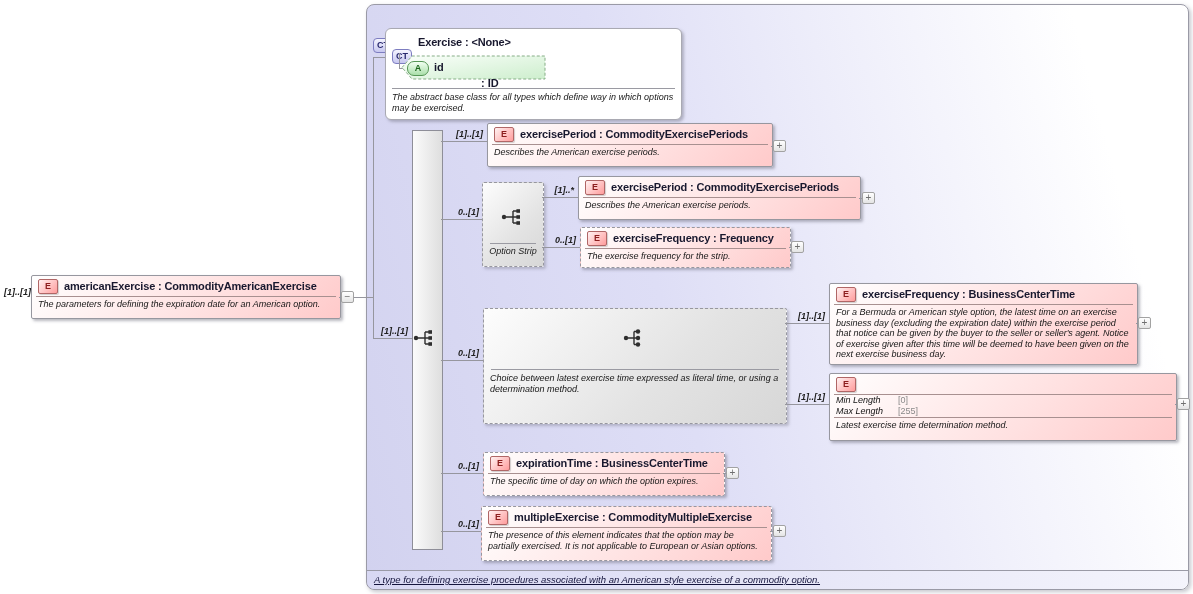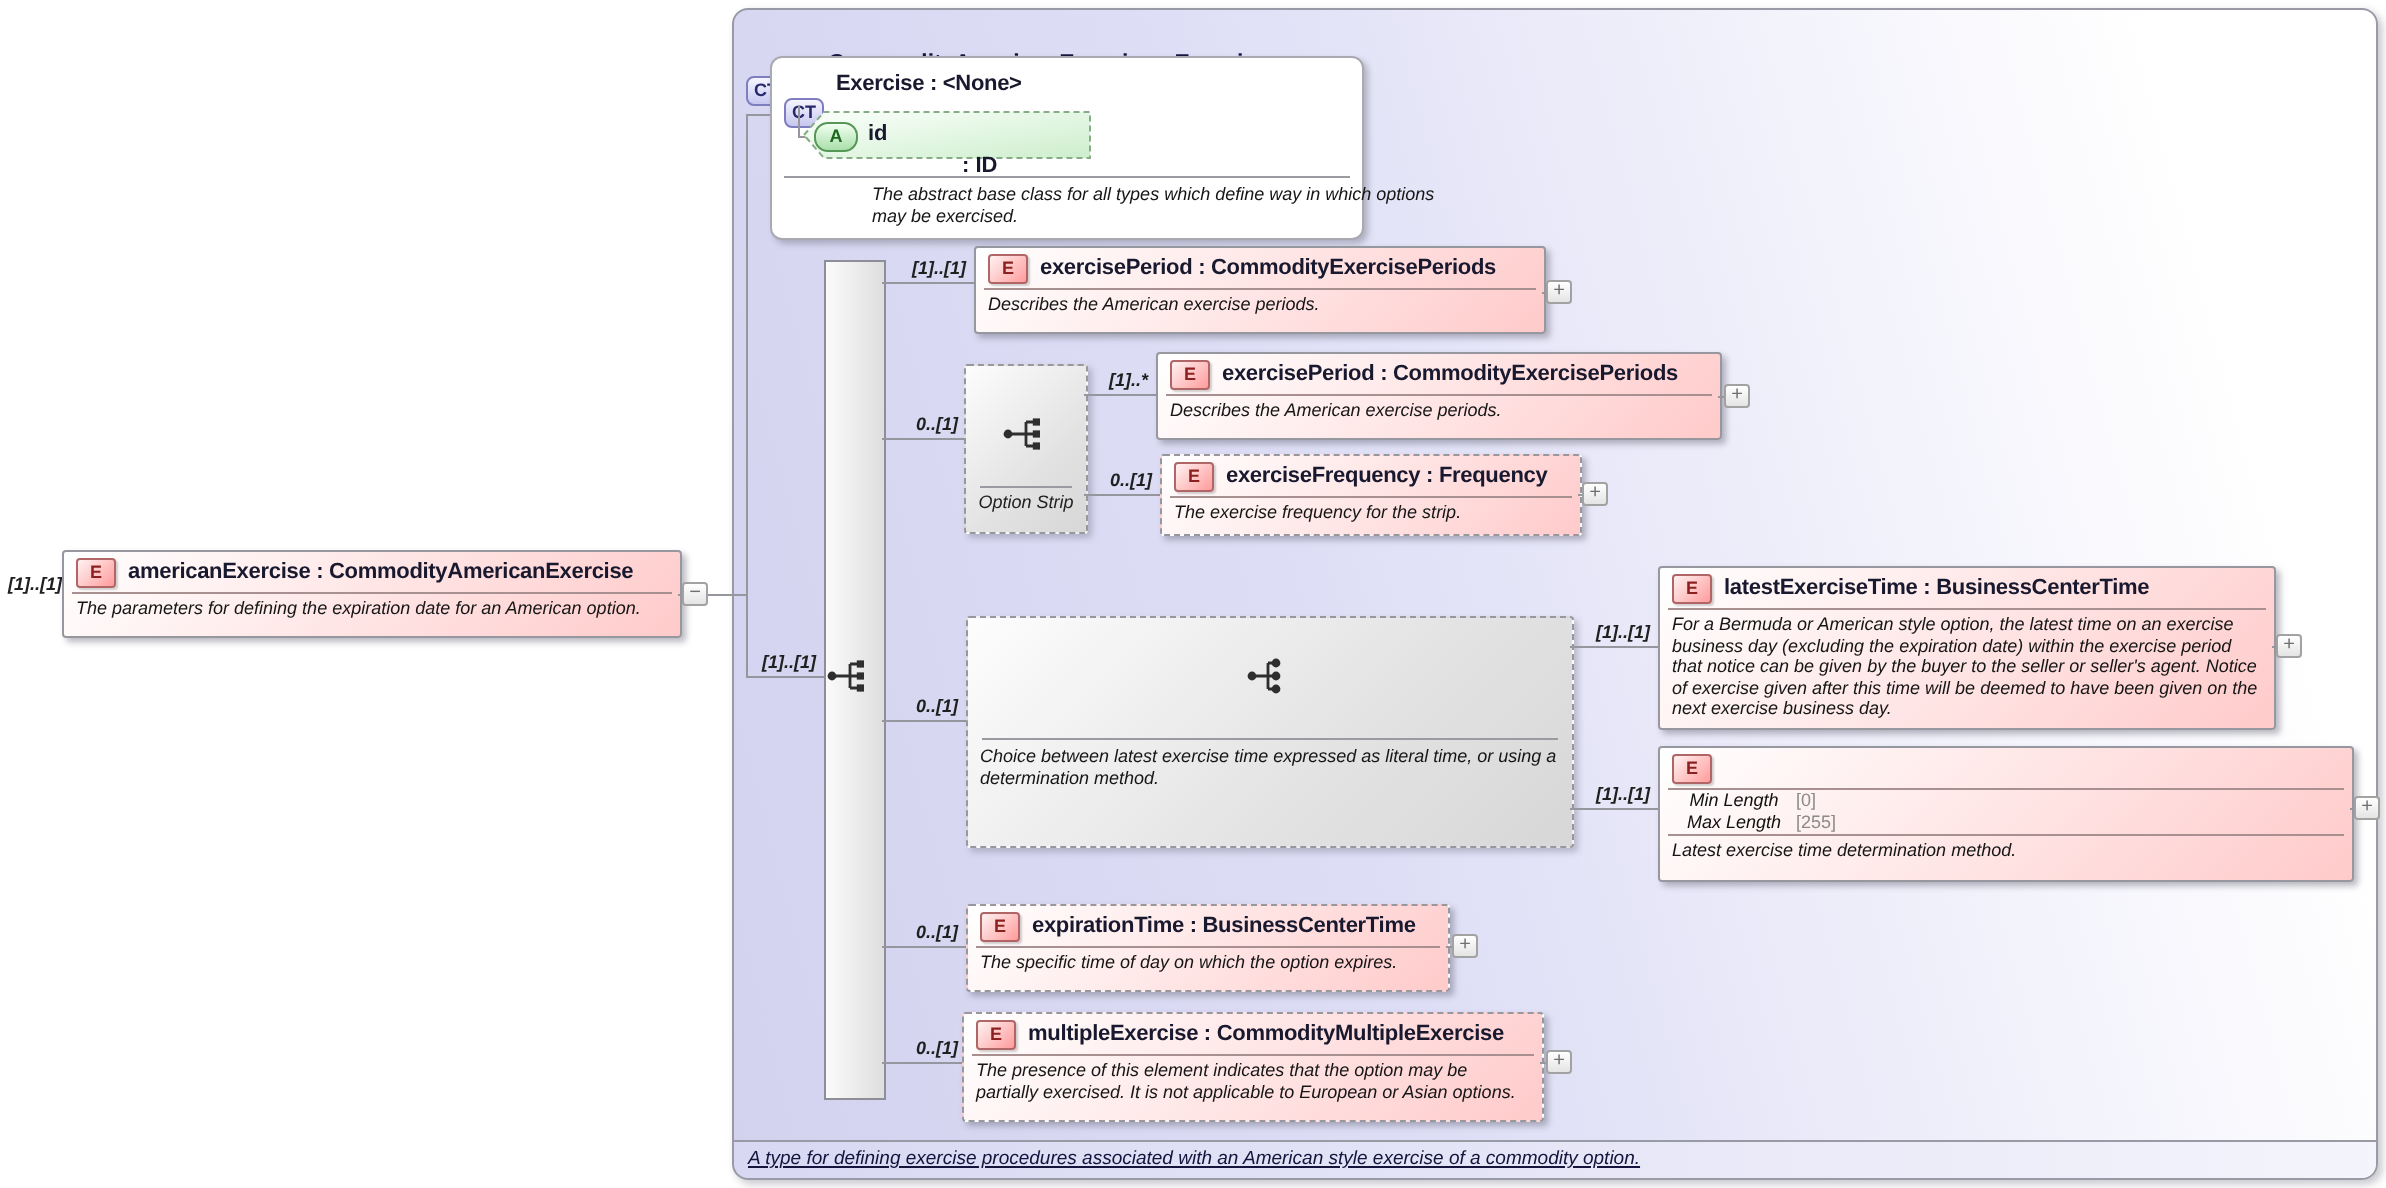--- a/index.html
+++ b/index.html
@@ -78,21 +78,21 @@
   
   .hline{position:absolute;height:1px;background:#96969e;}
   .vline{position:absolute;width:1px;background:#96969e;}
   .card{position:absolute;font-size:9px;font-style:italic;font-weight:bold;color:#202020;text-align:right;white-space:nowrap;}
   .toggle{
     position:absolute;width:13px;height:12px;border:1px solid #a2a2a2;border-radius:2px;
     background:linear-gradient(#ffffff,#e4e4e4);color:#6f6f6f;
     font-size:10px;line-height:10px;text-align:center;cursor:pointer;box-sizing:border-box;
   }
   .facet-row{display:flex;font-size:9px;line-height:10.5px;padding:0 6px;}
-  .facet-label{font-style:italic;color:#111;width:62px;text-align:center;}
+  .facet-label{font-style:italic;color:#111;width:62px;}
   .facet-value{color:#8a8a8a;}
   svg{display:block;}
 </style>
 </head>
 <body>
 
 <div class="abs panel">
   <div class="panel-header">
     <span><span class="badge-ct">CT</span><span class="ct-plus">+</span></span>
     <span class="panel-title">CommodityAmericanExercise : Exercise</span>
@@ -117,21 +117,21 @@
             <stop offset="1" stop-color="#cdeecd"></stop>
       </linearGradient>
         </defs>
       <polygon points="1,12.5 11,1 144,1 144,24 11,24" fill="url(#gGreen)" stroke="#86ad86" stroke-width="1" stroke-dasharray="3,2"></polygon>
     </svg>
     <span class="abs badge-a" style="left:6px;top:6px;">A</span>
     <span class="abs" style="left:33px;top:6px;font-size:11px;font-weight:bold;color:#18182e;">id</span>
     <span class="abs" style="left:80px;top:22px;font-size:11px;font-weight:bold;color:#18182e;">: ID</span>
   </div>
   <div class="sep" style="margin-top:0;position:absolute;left:2px;right:2px;top:59px;border-top-color:#9a9aa2;"></div>
-  <div class="annot abs" style="left:0;top:61px;width:283px;margin-left:44px;">The abstract base class for all types which define way in which options may be exercised.</div>
+  <div class="annot abs" style="left:0;top:61px;width:283px;">The abstract base class for all types which define way in which options may be exercised.</div>
 </div>
 
 <span class="card" style="left:3px;top:287px;width:28px;">[1]..[1]</span>
 <div class="ebox" style="left:31px;top:275px;width:308px;height:42px;">
   <div class="trow">
     <span class="badge-e">E</span>
     <span class="etitle">americanExercise : CommodityAmericanExercise</span>
   </div>
   <div class="sep"></div>
   <div class="annot nowrap">The parameters for defining the expiration date for an American option.</div>
@@ -219,21 +219,21 @@
   </svg>
   <div class="sep" style="position:absolute;left:3px;right:3px;top:59px;border-top-color:#9a9aa2;"></div>
   <div class="annot abs" style="left:0;top:62px;width:292px;">Choice between latest exercise time expressed as literal time, or using a determination method.</div>
 </div>
 
 <div class="hline" style="left:785px;top:323px;width:44px;"></div>
 <span class="card" style="left:791px;top:311px;width:34px;">[1]..[1]</span>
 <div class="ebox" style="left:829px;top:283px;width:307px;height:80px;">
   <div class="trow">
     <span class="badge-e">E</span>
-    <span class="etitle">latestExerciseTime : BusinessCenterTime</span>
+    <span class="etitle">exerciseFrequency : BusinessCenterTime</span>
   </div>
   <div class="sep"></div>
   <div class="annot" style="width:293px;">For a Bermuda or American style option, the latest time on an exercise business day (excluding the expiration date) within the exercise period that notice can be given by the buyer to the seller or seller's agent. Notice of exercise given after this time will be deemed to have been given on the next exercise business day.</div>
 </div>
 <div class="hline" style="left:1136px;top:323px;width:3px;"></div>
 <div class="toggle" style="left:1138px;top:317px;">+</div>
 
 <div class="hline" style="left:785px;top:404px;width:44px;"></div>
 <span class="card" style="left:791px;top:392px;width:34px;">[1]..[1]</span>
 <div class="ebox" style="left:829px;top:373px;width:346px;height:66px;">

